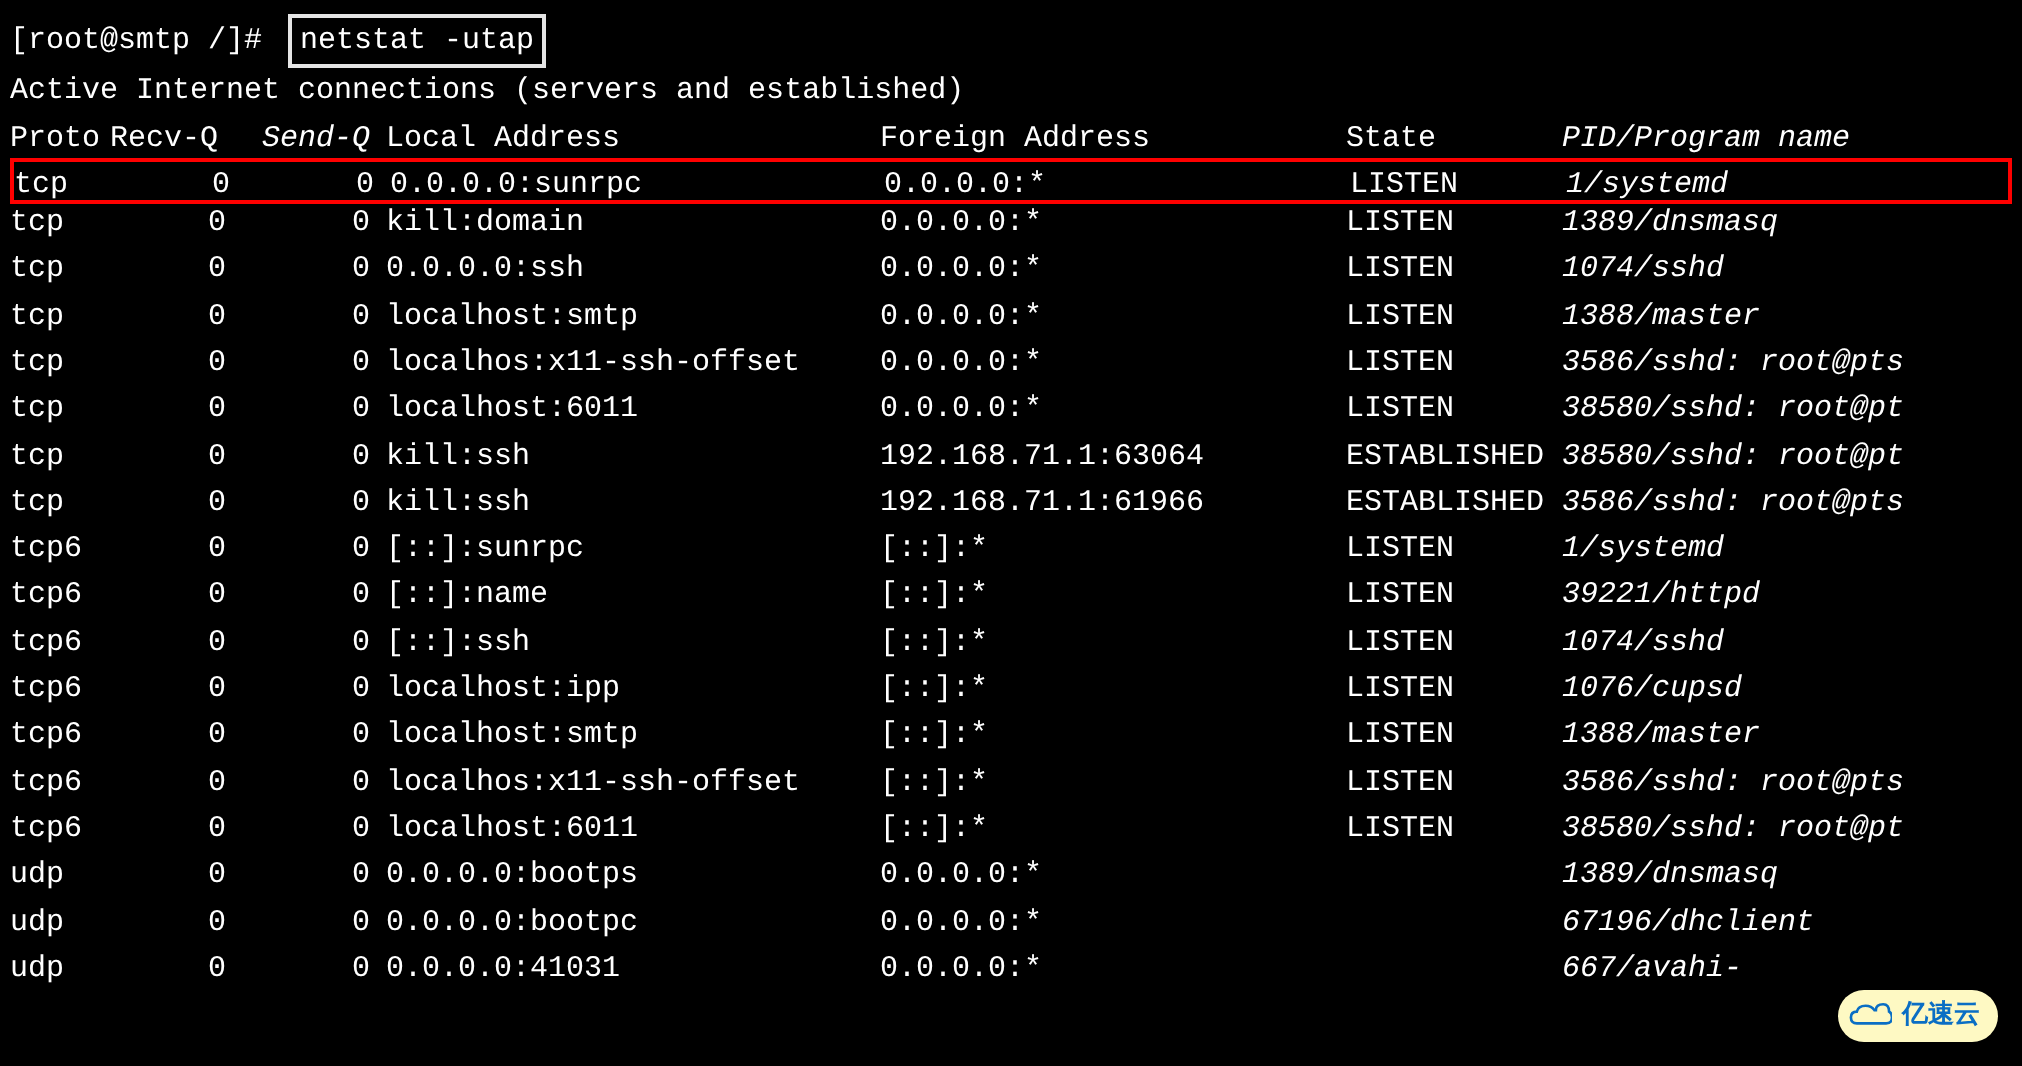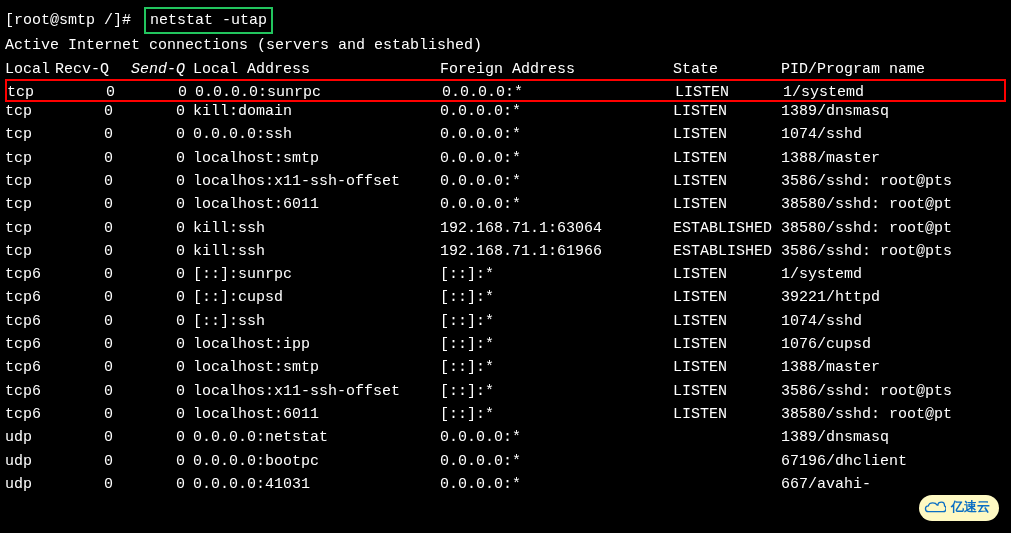--- a/index.html
+++ b/index.html
@@ -20,36 +20,36 @@
       position: relative;
     }
     .prompt-line {
       display: flex;
       align-items: center;
     }
     .prompt-text {
       white-space: pre;
     }
     .cmd-box {
-      border: 2px solid #22c55e;
+      border: 2px solid #e5e5e5;
       padding: 0 4px;
       margin-left: 4px;
       display: inline-block;
       text-align: right;
     }
     .subtitle {
       white-space: pre;
     }
     .col-proto { width: 50px; display: inline-block; }
     .col-recvq { width: 68px; display: inline-block; text-align: right; padding-right: 10px; }
     .col-sendq { width: 70px; display: inline-block; text-align: right; padding-right: 8px; }
     .col-local { width: 247px; display: inline-block; }
     .col-foreign { width: 233px; display: inline-block; }
     .col-state { width: 108px; display: inline-block; }
-    .col-pid { display: inline-block; }
+    .col-pid { display: inline-block; font-style: italic; }
     .row {
       display: block;
       height: 23.3px;
     }
     .highlight-row {
       border: 2px solid #ff0000;
       margin-top: -2px;
       margin-bottom: -2px;
       position: relative;
       z-index: 2;
@@ -81,40 +81,40 @@
 <body>
 
 <div class="prompt-line">
   <span class="prompt-text">[root@smtp /]# </span>
   <span class="cmd-box"><span>netstat -utap</span></span>
 </div>
 
 <div class="subtitle">Active Internet connections (servers and established)</div>
 
 <div class="row">
-  <span class="col-proto">Local</span><span class="col-recvq" style="text-align:left;padding-right:0;">Recv-Q</span><span class="col-sendq" style="text-align:center;padding-right:0;font-style:italic;">Send-Q</span><span class="col-local">Local Address</span><span class="col-foreign">Foreign Address</span><span class="col-state">State</span><span class="col-pid">PID/Program name</span>
+  <span class="col-proto">Proto</span><span class="col-recvq" style="text-align:left;padding-right:0;">Recv-Q</span><span class="col-sendq" style="text-align:center;padding-right:0;font-style:italic;">Send-Q</span><span class="col-local">Local Address</span><span class="col-foreign">Foreign Address</span><span class="col-state">State</span><span class="col-pid">PID/Program name</span>
 </div>
 
 <div id="rows-container">
     <div class="row highlight-row"><span class="col-proto">tcp</span><span class="col-recvq">0</span><span class="col-sendq">0</span><span class="col-local">0.0.0.0:sunrpc</span><span class="col-foreign">0.0.0.0:*</span><span class="col-state">LISTEN</span><span class="col-pid">1/systemd</span></div>
     <div class="row"><span class="col-proto">tcp</span><span class="col-recvq">0</span><span class="col-sendq">0</span><span class="col-local">kill:domain</span><span class="col-foreign">0.0.0.0:*</span><span class="col-state">LISTEN</span><span class="col-pid">1389/dnsmasq</span></div>
     <div class="row"><span class="col-proto">tcp</span><span class="col-recvq">0</span><span class="col-sendq">0</span><span class="col-local">0.0.0.0:ssh</span><span class="col-foreign">0.0.0.0:*</span><span class="col-state">LISTEN</span><span class="col-pid">1074/sshd</span></div>
     <div class="row"><span class="col-proto">tcp</span><span class="col-recvq">0</span><span class="col-sendq">0</span><span class="col-local">localhost:smtp</span><span class="col-foreign">0.0.0.0:*</span><span class="col-state">LISTEN</span><span class="col-pid">1388/master</span></div>
     <div class="row"><span class="col-proto">tcp</span><span class="col-recvq">0</span><span class="col-sendq">0</span><span class="col-local">localhos:x11-ssh-offset</span><span class="col-foreign">0.0.0.0:*</span><span class="col-state">LISTEN</span><span class="col-pid">3586/sshd: root@pts</span></div>
     <div class="row"><span class="col-proto">tcp</span><span class="col-recvq">0</span><span class="col-sendq">0</span><span class="col-local">localhost:6011</span><span class="col-foreign">0.0.0.0:*</span><span class="col-state">LISTEN</span><span class="col-pid">38580/sshd: root@pt</span></div>
     <div class="row"><span class="col-proto">tcp</span><span class="col-recvq">0</span><span class="col-sendq">0</span><span class="col-local">kill:ssh</span><span class="col-foreign">192.168.71.1:63064</span><span class="col-state">ESTABLISHED</span><span class="col-pid">38580/sshd: root@pt</span></div>
     <div class="row"><span class="col-proto">tcp</span><span class="col-recvq">0</span><span class="col-sendq">0</span><span class="col-local">kill:ssh</span><span class="col-foreign">192.168.71.1:61966</span><span class="col-state">ESTABLISHED</span><span class="col-pid">3586/sshd: root@pts</span></div>
     <div class="row"><span class="col-proto">tcp6</span><span class="col-recvq">0</span><span class="col-sendq">0</span><span class="col-local">[::]:sunrpc</span><span class="col-foreign">[::]:*</span><span class="col-state">LISTEN</span><span class="col-pid">1/systemd</span></div>
-    <div class="row"><span class="col-proto">tcp6</span><span class="col-recvq">0</span><span class="col-sendq">0</span><span class="col-local">[::]:cupsd</span><span class="col-foreign">[::]:*</span><span class="col-state">LISTEN</span><span class="col-pid">39221/httpd</span></div>
+    <div class="row"><span class="col-proto">tcp6</span><span class="col-recvq">0</span><span class="col-sendq">0</span><span class="col-local">[::]:name</span><span class="col-foreign">[::]:*</span><span class="col-state">LISTEN</span><span class="col-pid">39221/httpd</span></div>
     <div class="row"><span class="col-proto">tcp6</span><span class="col-recvq">0</span><span class="col-sendq">0</span><span class="col-local">[::]:ssh</span><span class="col-foreign">[::]:*</span><span class="col-state">LISTEN</span><span class="col-pid">1074/sshd</span></div>
     <div class="row"><span class="col-proto">tcp6</span><span class="col-recvq">0</span><span class="col-sendq">0</span><span class="col-local">localhost:ipp</span><span class="col-foreign">[::]:*</span><span class="col-state">LISTEN</span><span class="col-pid">1076/cupsd</span></div>
     <div class="row"><span class="col-proto">tcp6</span><span class="col-recvq">0</span><span class="col-sendq">0</span><span class="col-local">localhost:smtp</span><span class="col-foreign">[::]:*</span><span class="col-state">LISTEN</span><span class="col-pid">1388/master</span></div>
     <div class="row"><span class="col-proto">tcp6</span><span class="col-recvq">0</span><span class="col-sendq">0</span><span class="col-local">localhos:x11-ssh-offset</span><span class="col-foreign">[::]:*</span><span class="col-state">LISTEN</span><span class="col-pid">3586/sshd: root@pts</span></div>
     <div class="row"><span class="col-proto">tcp6</span><span class="col-recvq">0</span><span class="col-sendq">0</span><span class="col-local">localhost:6011</span><span class="col-foreign">[::]:*</span><span class="col-state">LISTEN</span><span class="col-pid">38580/sshd: root@pt</span></div>
-    <div class="row"><span class="col-proto">udp</span><span class="col-recvq">0</span><span class="col-sendq">0</span><span class="col-local">0.0.0.0:netstat</span><span class="col-foreign">0.0.0.0:*</span><span class="col-state"></span><span class="col-pid">1389/dnsmasq</span></div>
+    <div class="row"><span class="col-proto">udp</span><span class="col-recvq">0</span><span class="col-sendq">0</span><span class="col-local">0.0.0.0:bootps</span><span class="col-foreign">0.0.0.0:*</span><span class="col-state"></span><span class="col-pid">1389/dnsmasq</span></div>
     <div class="row"><span class="col-proto">udp</span><span class="col-recvq">0</span><span class="col-sendq">0</span><span class="col-local">0.0.0.0:bootpc</span><span class="col-foreign">0.0.0.0:*</span><span class="col-state"></span><span class="col-pid">67196/dhclient</span></div>
     <div class="row"><span class="col-proto">udp</span><span class="col-recvq">0</span><span class="col-sendq">0</span><span class="col-local">0.0.0.0:41031</span><span class="col-foreign">0.0.0.0:*</span><span class="col-state"></span><span class="col-pid">667/avahi-</span></div>
   </div>
 
 <div class="watermark">
   <span class="watermark-icon">
     <svg viewBox="0 0 30 20" width="22" height="16">
       <path d="M 6 15 Q 2 15 2 11 Q 2 7 6 7 Q 7 3 12 3 Q 16 3 18 6 Q 18 6 19 6 Q 19 2 24 2 Q 28 2 28 7 Q 30 8 30 11 Q 30 15 26 15 Z" fill="none" stroke="#0a6ec4" stroke-width="1.8"></path>
     </svg>
   </span>

